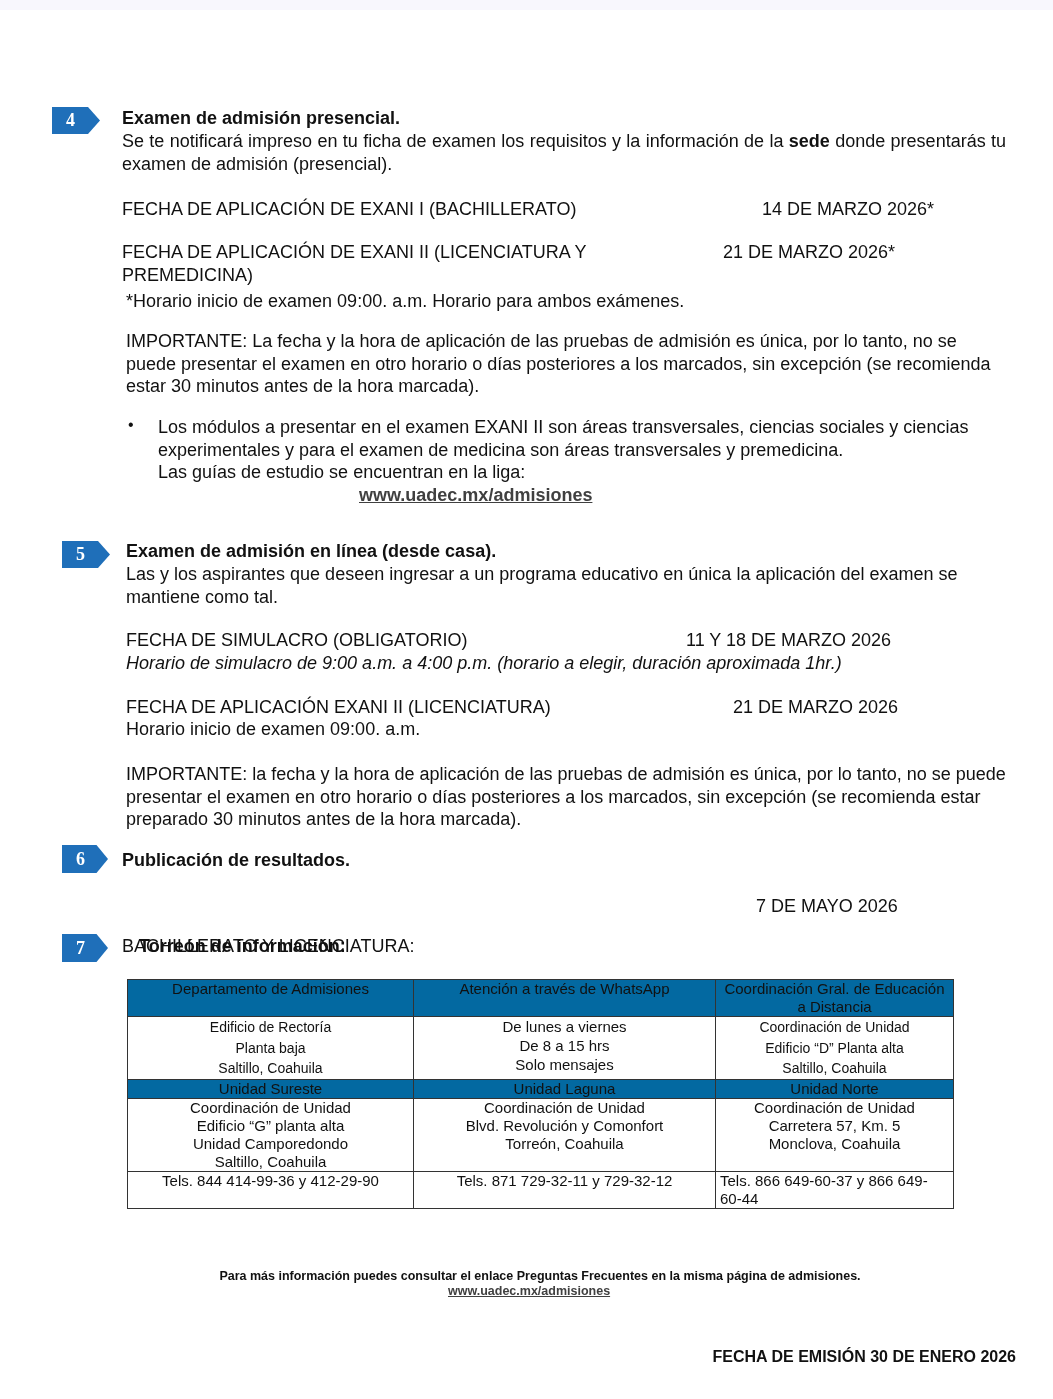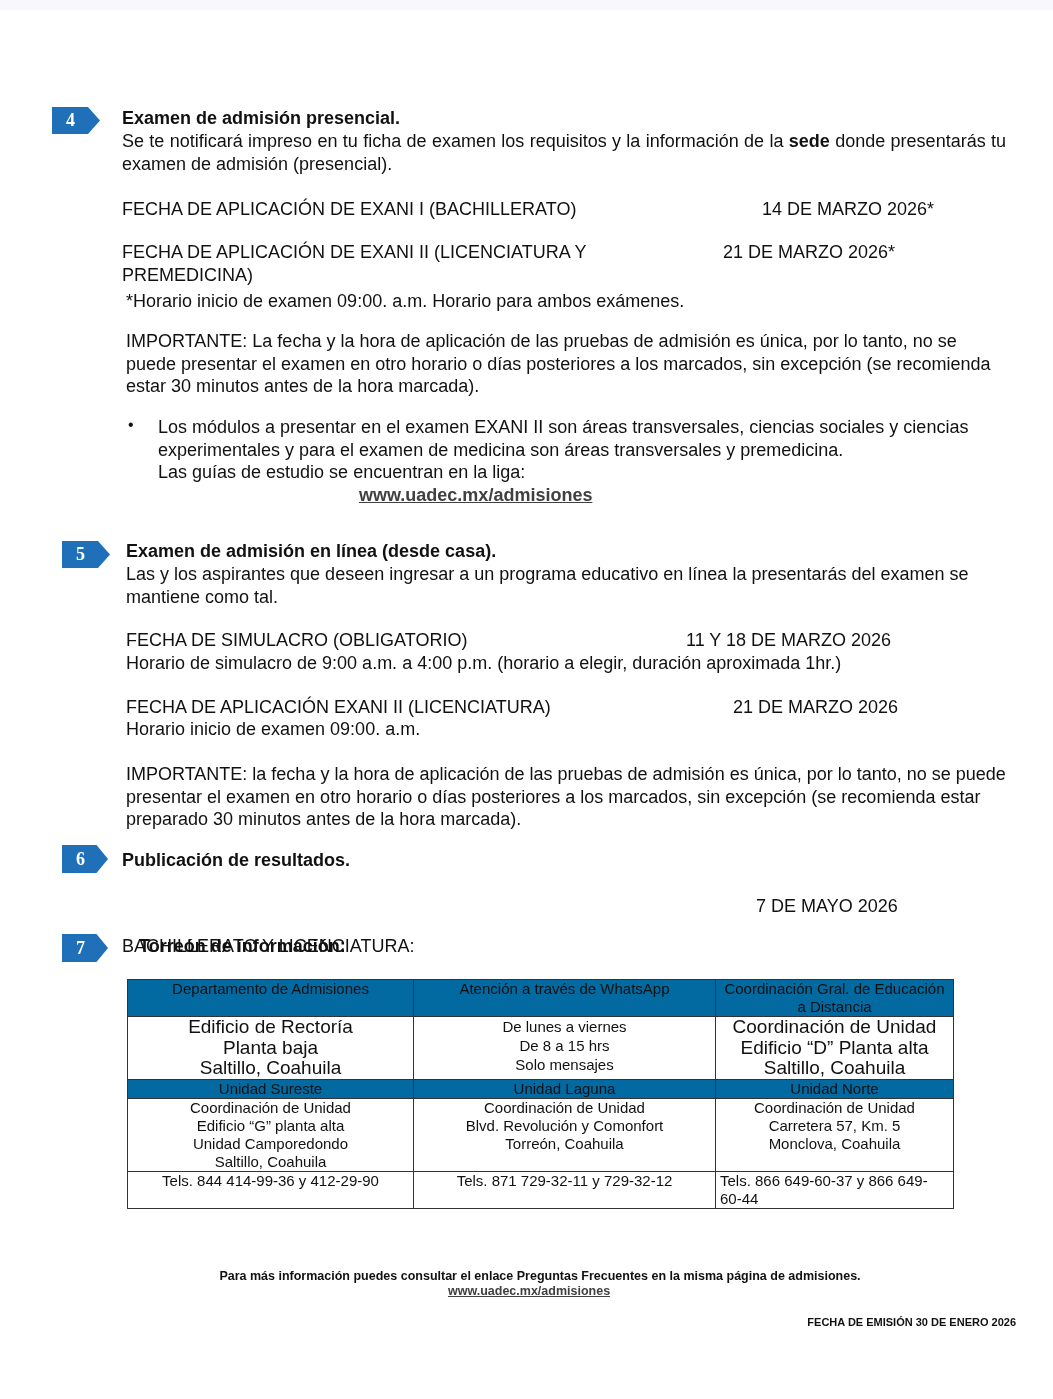--- a/index.html
+++ b/index.html
@@ -23,21 +23,21 @@
   .bullet { position: absolute; left: 128px; font-size: 16px; }
   table.info {
     position: absolute; left: 127px; top: 979px; width: 826px; border-collapse: collapse;
     font-size: 15px; table-layout: fixed;
   }
   table.info td, table.info th {
     border: 1.4px solid #333; text-align: center; vertical-align: top; padding: 0 4px;
     line-height: 18px;
   }
   table.info th { background: #0369a1; font-weight: normal; font-size: 15px; line-height: 18px; }
-  table.info td.big { font-size: 19px; line-height: 20.5px; }
+  table.info td.big { font-size: 14px; line-height: 20.5px; }
   table.info td.left { text-align: left; }
   .foot { font-weight: bold; font-size: 12.5px; }
 </style>
 </head>
 <body>
 
 <div class="topstrip"></div>
 
 <div class="badge" style="left:52px; top:107px;">
     <span>4</span>
@@ -59,25 +59,25 @@
 
 <div class="bullet" style="top:416px;">•</div>
 <div class="abs body18" style="left:158px; top:416px; width:870px;">Los módulos a presentar en el examen EXANI II son áreas transversales, ciencias sociales y ciencias experimentales y para el examen de medicina son áreas transversales y premedicina.</div>
 <div class="abs body18" style="left:158px; top:461px;">Las guías de estudio se encuentran en la liga:</div>
 <a class="abs body18 link" style="left:359px; top:484px;">www.uadec.mx/admisiones</a>
 
 <div class="badge" style="left:62px; top:541px;">
     <span>5</span>
   </div>
 <div class="abs title" style="left:126px; top:541px;">Examen de admisión en línea (desde casa).</div>
-<div class="abs body18" style="left:126px; top:563px; width:880px;">Las y los aspirantes que deseen ingresar a un programa educativo en línea la presentarás del examen se mantiene como tal.</div>
+<div class="abs body18" style="left:126px; top:563px; width:880px;">Las y los aspirantes que deseen ingresar a un programa educativo en única la aplicación del examen se mantiene como tal.</div>
 
 <div class="abs body18" style="left:126px; top:629px;">FECHA DE SIMULACRO (OBLIGATORIO)</div>
 <div class="abs body18" style="left:686px; top:629px;">11 Y 18 DE MARZO 2026</div>
-<div class="abs body18" style="left:126px; top:652px;">Horario de simulacro de 9:00 a.m. a 4:00 p.m. (horario a elegir, duración aproximada 1hr.)</div>
+<div class="abs body18" style="left:126px; top:652px;font-style:italic;">Horario de simulacro de 9:00 a.m. a 4:00 p.m. (horario a elegir, duración aproximada 1hr.)</div>
 
 <div class="abs body18" style="left:126px; top:696px;">FECHA DE APLICACIÓN EXANI II (LICENCIATURA)</div>
 <div class="abs body18" style="left:733px; top:696px;">21 DE MARZO 2026</div>
 <div class="abs body18" style="left:126px; top:718px;">Horario inicio de examen 09:00. a.m.</div>
 
 <div class="abs body18" style="left:126px; top:763px; width:880px;">IMPORTANTE: la fecha y la hora de aplicación de las pruebas de admisión es única, por lo tanto, no se puede presentar el examen en otro horario o días posteriores a los marcados, sin excepción (se recomienda estar preparado 30 minutos antes de la hora marcada).</div>
 
 <div class="badge sm" style="left:62px; top:845px;">
     <span>6</span>
   </div>
@@ -145,13 +145,13 @@
   <tr>
     <td style="height:34px;">Tels. 844 414-99-36 y 412-29-90</td>
     <td>Tels. 871 729-32-11 y 729-32-12</td>
     <td class="left">Tels. 866 649-60-37 y 866 649- 60-44</td>
   </tr>
 </tbody>
   </table>
 
 <div class="abs foot" style="left:0; width:1080px; top:1269px; text-align:center;">Para más información puedes consultar el enlace Preguntas Frecuentes en la misma página de admisiones.</div>
 <a class="abs foot link" style="left:448px; top:1284px;">www.uadec.mx/admisiones</a>
-<div class="abs foot" style="right:37px; top:1316px; font-size:11px;padding-left:48px;">FECHA DE EMISIÓN 30 DE ENERO 2026</div>
+<div class="abs foot" style="right:37px; top:1348px; font-size:16px;padding-left:48px;">FECHA DE EMISIÓN 30 DE ENERO 2026</div>
 
 </body></html>

